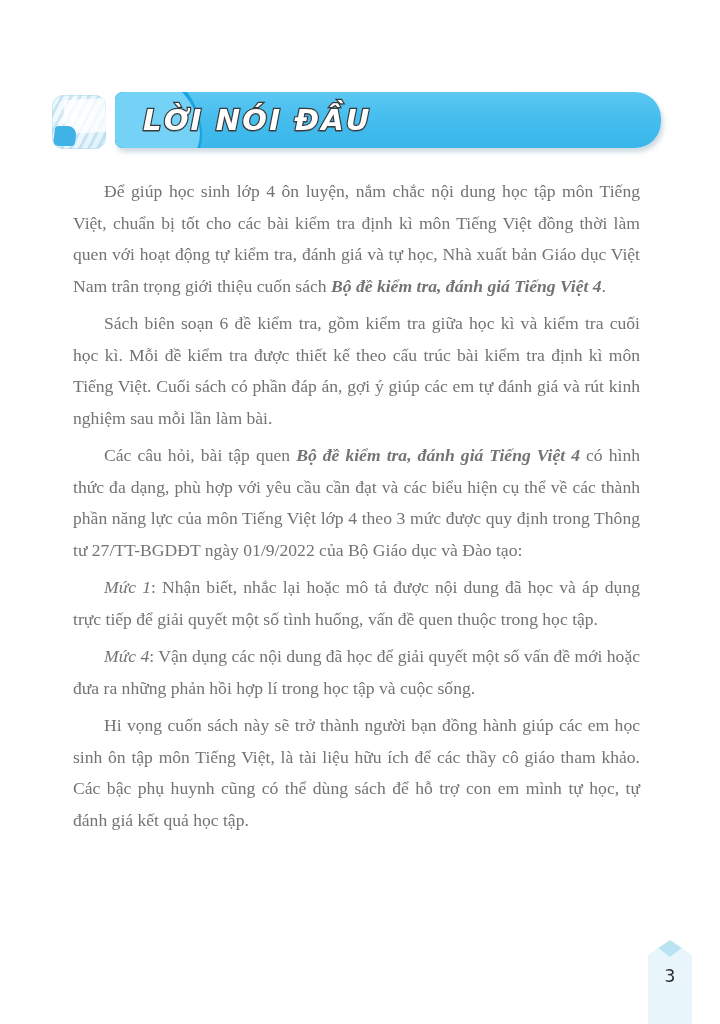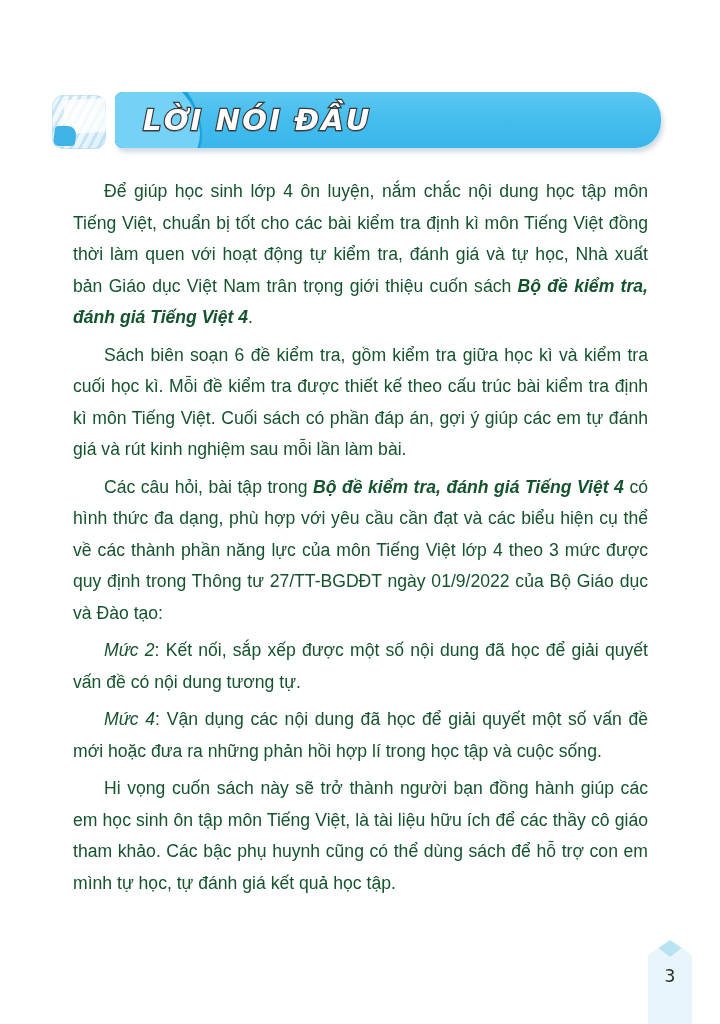--- a/index.html
+++ b/index.html
@@ -111,28 +111,28 @@
   }
 
   
   .content {
     position: absolute;
     left: 73px;
     top: 176px;
     width: 575px;
   }
   .para {
-    margin: 0 0 6px 0;
+    margin: 0 8px 6px 0;
     font-size: 17.6px;
     line-height: 31.5px;
-    color: #14532d;
+    color: #737373;
     text-align: justify;
     text-justify: inter-word;
     text-indent: 31px;
-    font-family: Liberation Sans, sans-serif;
+    font-family: Liberation Serif, serif;
   }
   .para.last-line-left {
     text-align-last: left;
   }
   .para b,
   .para .bi {
     font-weight: bold;
     font-style: italic;
   }
   .para .it {
@@ -189,22 +189,22 @@
     <div class="banner">
       <div class="banner-swoosh"></div>
       <div class="banner-swoosh-light"></div>
       <div class="banner-title">LỜI NÓI ĐẦU</div>
     </div>
   </div>
 
   <div class="content">
     <p class="para last-line-left"><span>Để giúp học sinh lớp 4 ôn luyện, nắm chắc nội dung học tập môn Tiếng Việt, chuẩn bị tốt cho các bài kiểm tra định kì môn Tiếng Việt đồng thời làm quen với hoạt động tự kiểm tra, đánh giá và tự học, Nhà xuất bản Giáo dục Việt Nam trân trọng giới thiệu cuốn sách </span><span class="bi">Bộ đề kiểm tra, đánh giá Tiếng Việt 4</span><span>.</span></p>
     <p class="para last-line-left"><span>Sách biên soạn 6 đề kiểm tra, gồm kiểm tra giữa học kì và kiểm tra cuối học kì. Mỗi đề kiểm tra được thiết kế theo cấu trúc bài kiểm tra định kì môn Tiếng Việt. Cuối sách có phần đáp án, gợi ý giúp các em tự đánh giá và rút kinh nghiệm sau mỗi lần làm bài.</span></p>
-    <p class="para last-line-left"><span>Các câu hỏi, bài tập trong </span><span class="bi">Bộ đề kiểm tra, đánh giá Tiếng Việt 4</span><span> có hình thức đa dạng, phù hợp với yêu cầu cần đạt và các biểu hiện cụ thể về các thành phần năng lực của môn Tiếng Việt lớp 4 theo 3 mức được quy định trong Thông tư 27/TT-BGDĐT ngày 01/9/2022 của Bộ Giáo dục và Đào tạo:</span></p>
-    <p class="para last-line-left"><span class="it">Mức 2</span><span>: Kết nối, sắp xếp được một số nội dung đã học để giải quyết vấn đề có nội dung tương tự.</span></p>
+    <p class="para last-line-left"><span>Các câu hỏi, bài tập quen </span><span class="bi">Bộ đề kiểm tra, đánh giá Tiếng Việt 4</span><span> có hình thức đa dạng, phù hợp với yêu cầu cần đạt và các biểu hiện cụ thể về các thành phần năng lực của môn Tiếng Việt lớp 4 theo 3 mức được quy định trong Thông tư 27/TT-BGDĐT ngày 01/9/2022 của Bộ Giáo dục và Đào tạo:</span></p>
+    <p class="para last-line-left"><span class="it">Mức 1</span><span>: Nhận biết, nhắc lại hoặc mô tả được nội dung đã học và áp dụng trực tiếp để giải quyết một số tình huống, vấn đề quen thuộc trong học tập.</span></p>
     <p class="para last-line-left"><span class="it">Mức 4</span><span>: Vận dụng các nội dung đã học để giải quyết một số vấn đề mới hoặc đưa ra những phản hồi hợp lí trong học tập và cuộc sống.</span></p>
     <p class="para last-line-left"><span>Hi vọng cuốn sách này sẽ trở thành người bạn đồng hành giúp các em học sinh ôn tập môn Tiếng Việt, là tài liệu hữu ích để các thầy cô giáo tham khảo. Các bậc phụ huynh cũng có thể dùng sách để hỗ trợ con em mình tự học, tự đánh giá kết quả học tập.</span></p>
 
   </div>
 
   <div class="page-number-ribbon">
     <div class="notch"></div>
     <div class="notch-cut"></div>
     <div class="num">3</div>
   </div>

